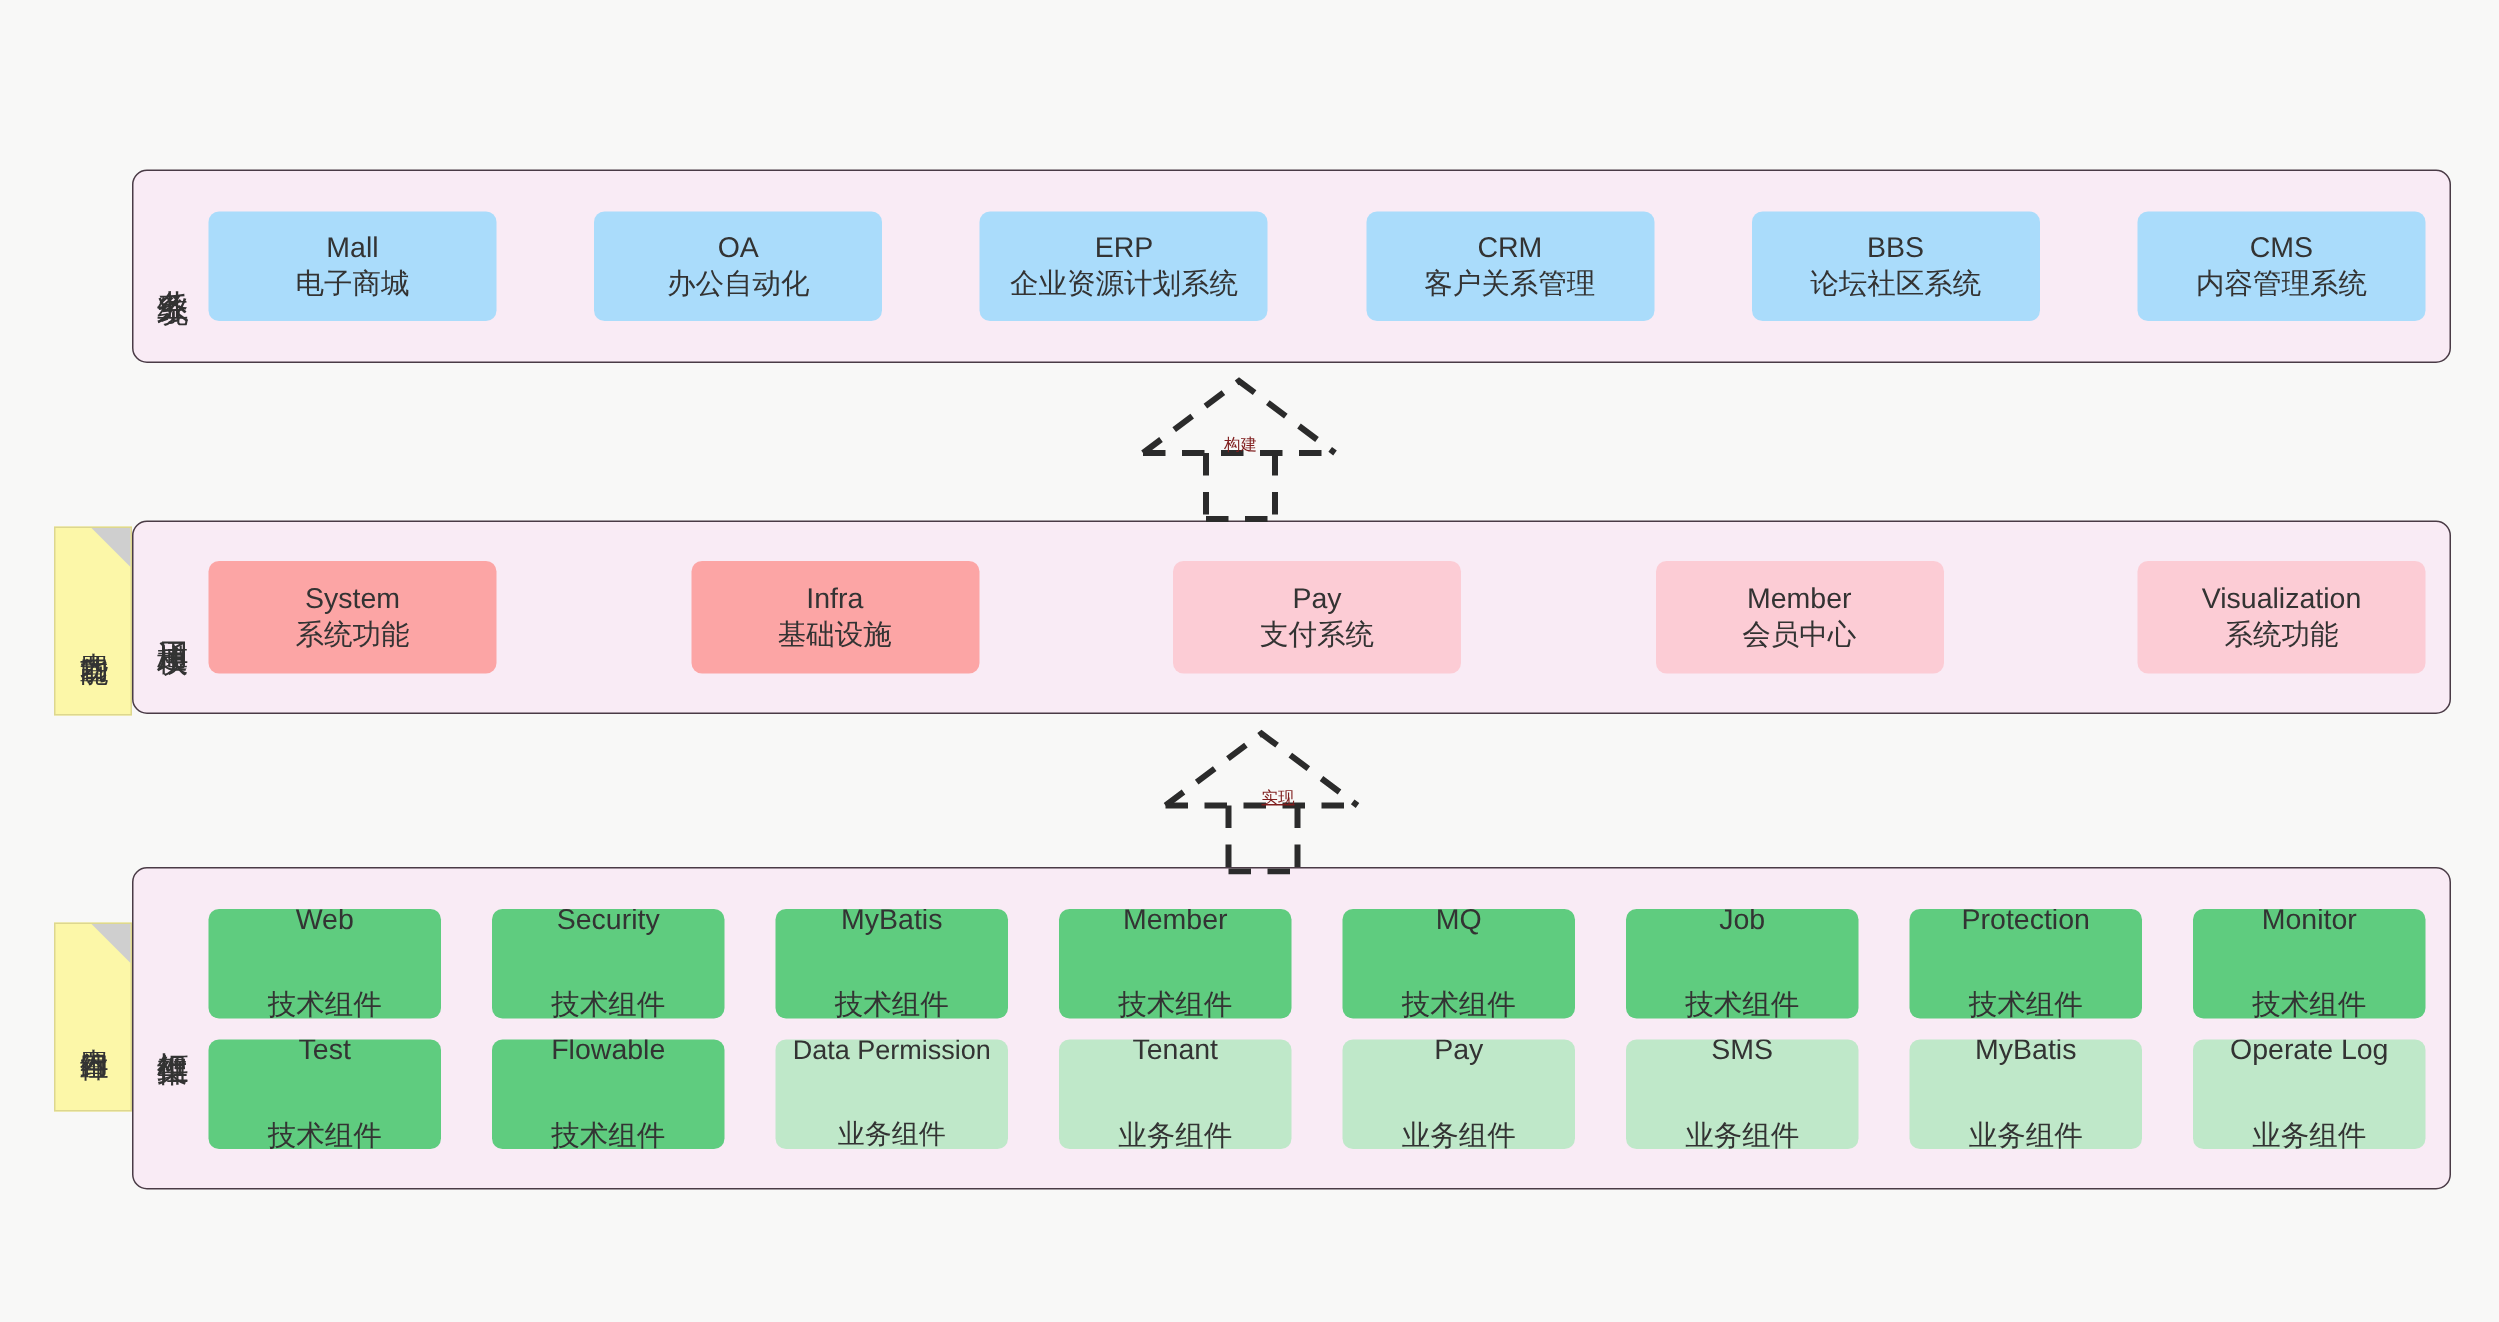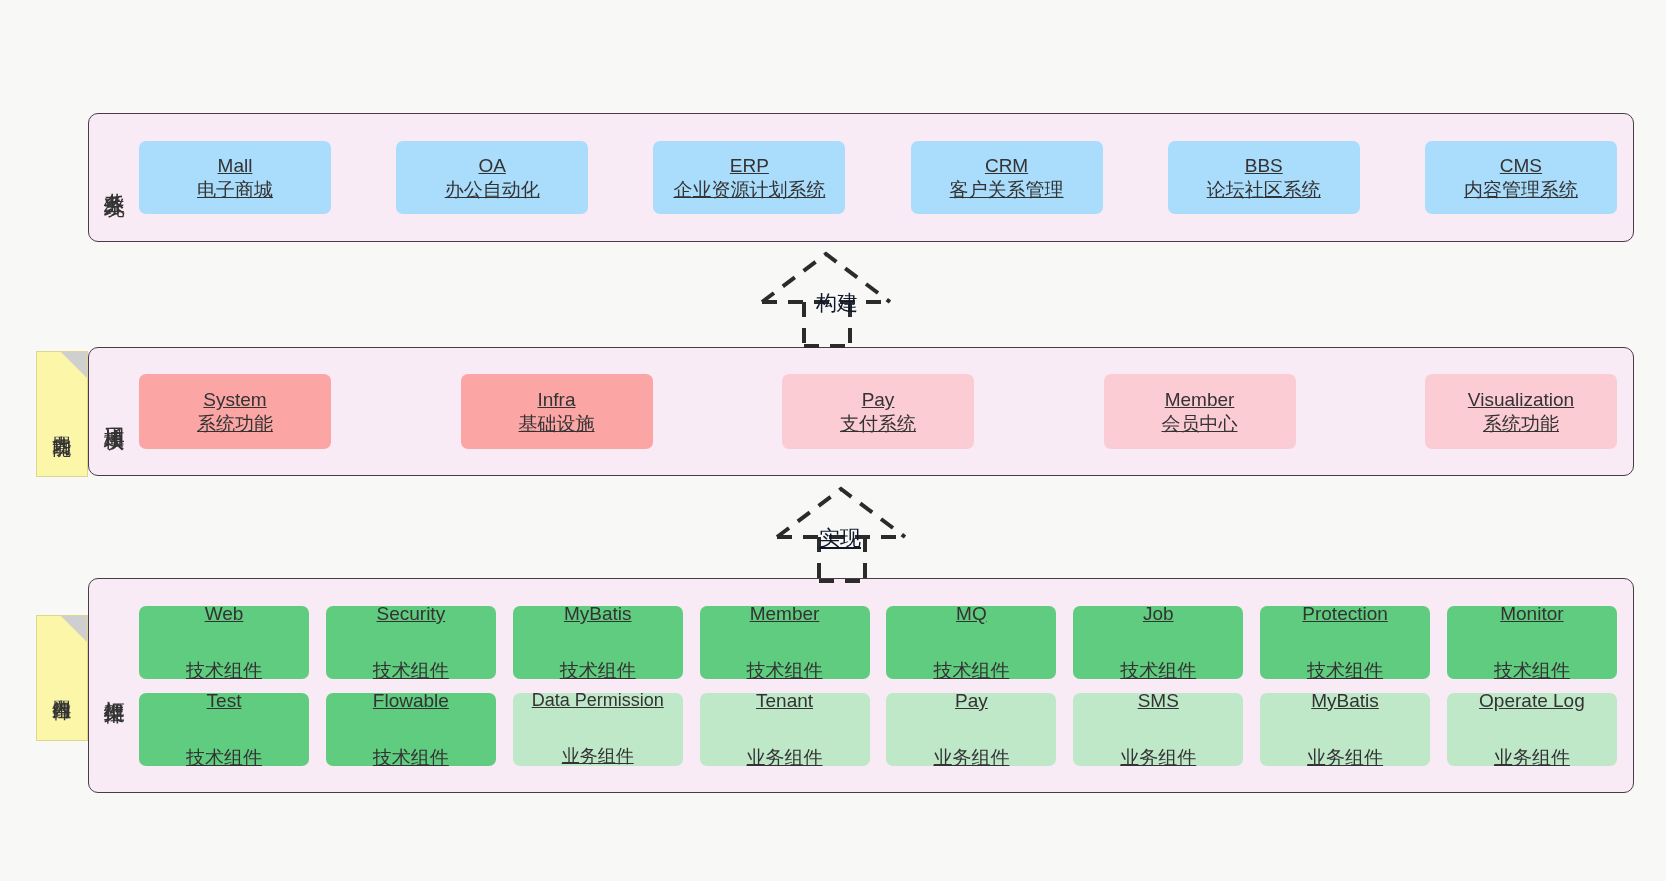--- a/index.html
+++ b/index.html
@@ -57,21 +57,20 @@
     justify-content: center;
     padding: 0 14px 0 0;
     gap: 14px;
   }
 
   .row {
     display: flex;
     flex-direction: row;
     gap: 0;
     justify-content: space-between;
-    text-decoration: underline;
   }
 
   
   .cell {
     box-sizing: border-box;
     border-radius: 7px;
     display: flex;
     flex-direction: column;
     align-items: center;
     justify-content: center;
@@ -124,21 +123,21 @@
     left: 88px;
     top: 578px;
     width: 1546px;
     height: 215px;
   }
   #layer-framework .layer-body {
     padding-right: 16px;
     gap: 14px;
   }
   #layer-framework .cell {
-    width: 170px;
+    width: 155px;
     height: 73px;
     gap: 34px;
   }
 
   
   .note {
     position: absolute;
     box-sizing: border-box;
     background: #fcf7a8;
     border: 1px solid #ddd78f;
@@ -179,32 +178,32 @@
     height: 126px;
   }
 
   
   .arrow {
     position: absolute;
     z-index: 3;
   }
   .arrow-label {
     position: absolute;
-    font-size: 21px;
-    color: #0f172a;
+    font-size: 11px;
+    color: #7f1d1d;
     background: transparent;
     white-space: nowrap;
     user-select: none;
   }
 
   #arrow-build { left: 740px; top: 248px; width: 200px; height: 100px; }
   #arrow-build .arrow-label { left: 76px; top: 41px; }
 
   #arrow-impl { left: 755px; top: 483px; width: 200px; height: 100px; }
-  #arrow-impl .arrow-label { left: 64px; top: 41px; text-decoration: underline; }
+  #arrow-impl .arrow-label { left: 86px; top: 41px; text-decoration: underline; }
 </style>
 </head>
 <body>
 
 <div id="canvas">
 
   <div class="note" id="note-builtin-func">
     <span class="fold"></span>
     <span class="note-label">内置功能</span>
   </div>

